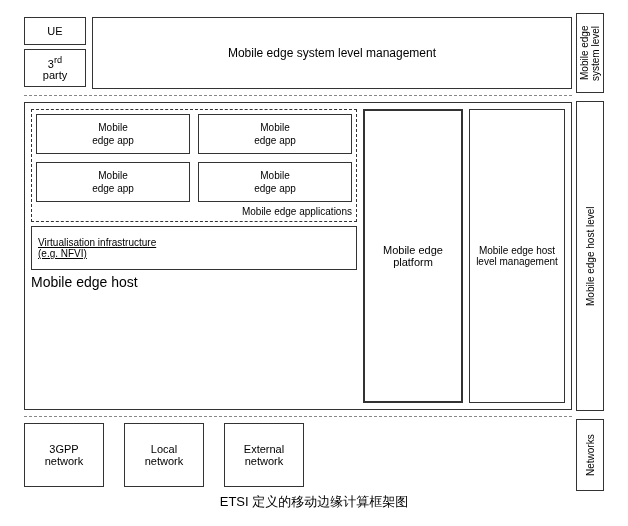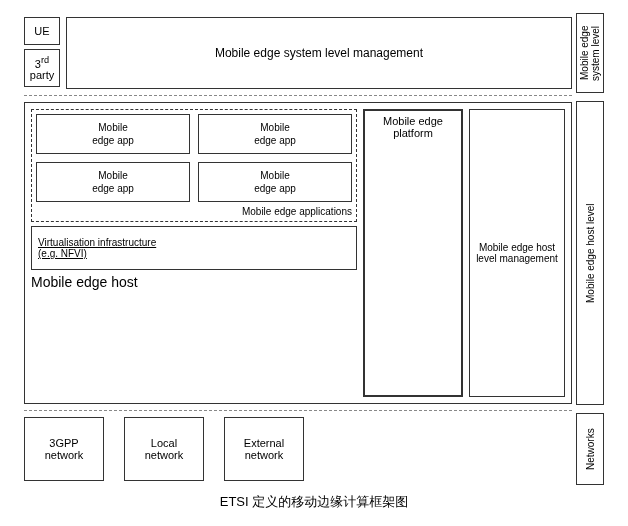--- a/index.html
+++ b/index.html
@@ -72,21 +72,21 @@
       display: flex;
       flex-direction: row;
       height: 80px;
       gap: 6px;
       padding: 4px 0;
     }
     .ue-col {
       display: flex;
       flex-direction: column;
       gap: 4px;
-      width: 36px;
+      width: 62px;
     }
     .box {
       border: 1px solid #333;
       display: flex;
       align-items: center;
       justify-content: center;
       text-align: center;
       font-size: 11px;
       padding: 2px;
     }
@@ -167,20 +167,21 @@
     .host-label {
       font-size: 14px;
       text-align: left;
       margin-top: 0;
     }
     
     .platform-box {
       border: 2px solid #333;
       width: 100px;
       display: flex;
+      align-items: center;
       justify-content: center;
       text-align: center;
       font-size: 11px;
       padding: 4px;
       flex-shrink: 0;
     }
     
     .host-mgmt-box {
       border: 1px solid #333;
       width: 96px;
@@ -210,21 +211,20 @@
       text-align: center;
       font-size: 11px;
       padding: 4px 6px;
       width: 80px;
     }
 
     
     .caption {
       text-align: center;
       font-size: 13px;
-      margin-top: 6px;
       padding: 2px 0;
     }
 
     
     .dashed-separator {
       border: none;
       border-top: 1px dashed #888;
       width: 100%;
       margin: 2px 0;
     }

